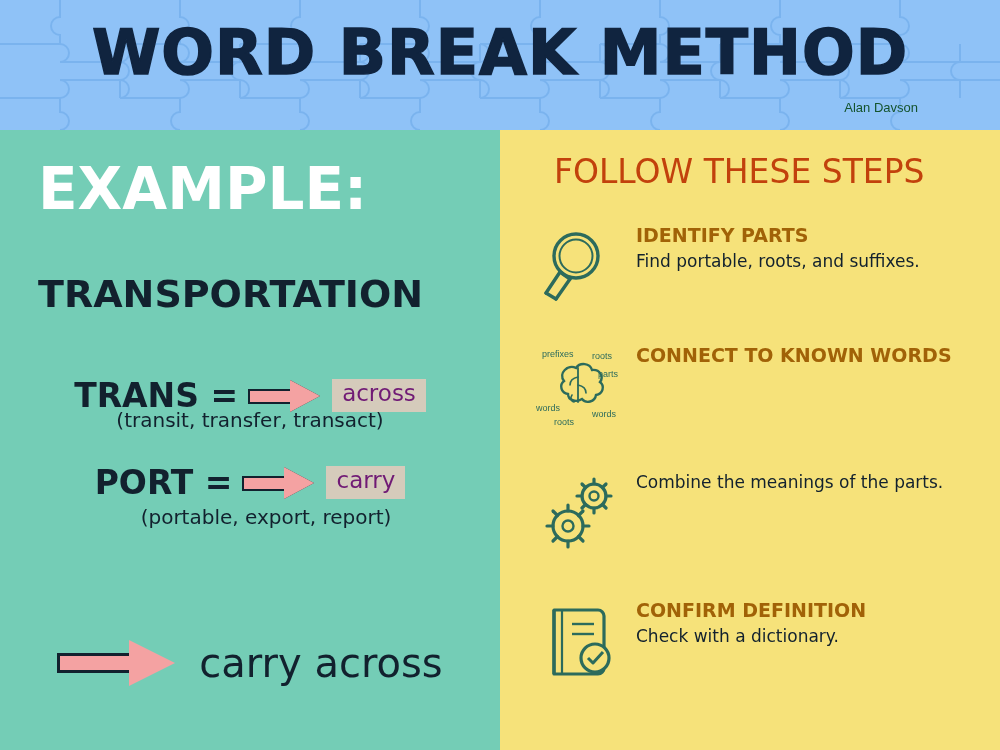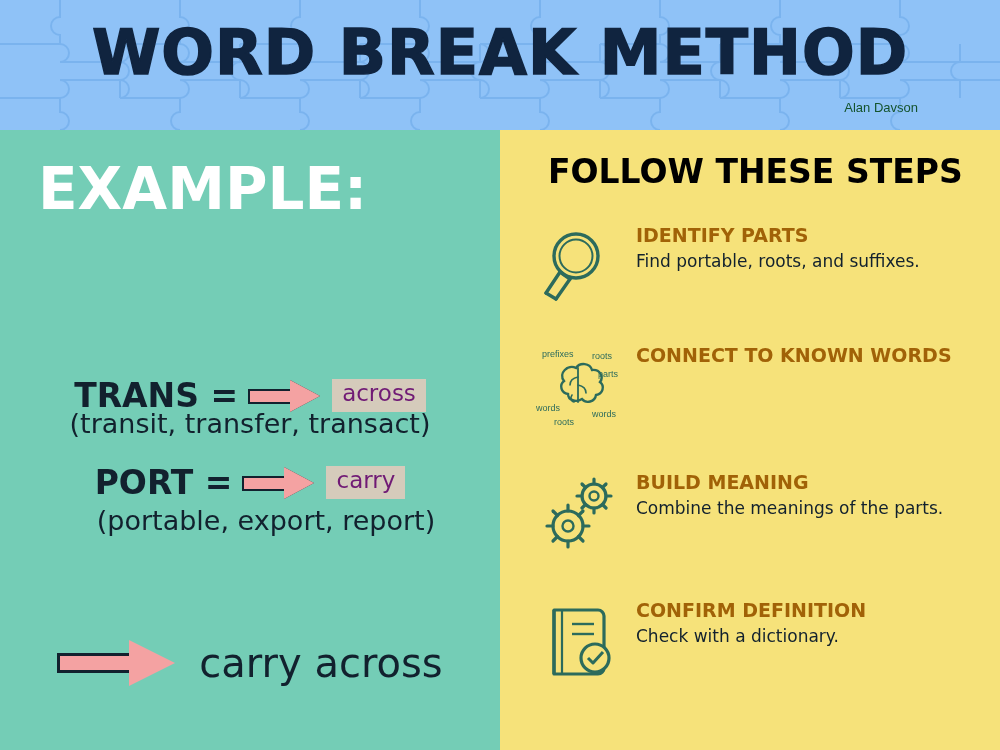--- a/index.html
+++ b/index.html
@@ -155,21 +155,21 @@
     font-size: 23px;
     color: #701a75;
     line-height: 1.1;
   }
   .examples-line {
     position: absolute;
     left: 0;
     width: 500px;
     text-align: center;
     font-family: "DejaVu Sans", sans-serif;
-    font-size: 27px;
+    font-size: 20px;
     color: #12212e;
   }
   .examples-line.ex1 { top: 278px; }
   .examples-line.ex2 { top: 375px; padding-left: 16px; }
 
   .result-row {
     position: absolute;
     left: 0;
     top: 510px;
     width: 500px;
@@ -223,26 +223,26 @@
   .right-panel {
     position: absolute;
     left: 500px;
     top: 130px;
     width: 500px;
     height: 620px;
     background: #f6e27a;
   }
   .steps-heading {
     position: absolute;
-    left: 48px;
+    left: 54px;
     top: 22px;
     font-family: "DejaVu Sans", sans-serif;
-    font-weight: bold;
+    font-weight: normal;
     font-size: 33px;
-    color: #000000;
+    color: #c2410c;
     letter-spacing: 0px;
   }
   .step {
     position: absolute;
     left: 34px;
     width: 450px;
     display: flex;
     align-items: flex-start;
   }
   .step-icon {
@@ -318,20 +318,21 @@
         <path d="M900 98 V112 a9 9 0 0 0 0 18 V130"></path>
       </g>
     </svg>
     <div class="header-title">WORD BREAK METHOD</div>
     <div class="byline">Alan Davson</div>
   </div>
 
   <div class="left-panel">
 
     <div class="example-heading">EXAMPLE:</div>
+    <div class="word-main">TRANSPORTATION</div>
 
     <div class="part-row row1">
       <span class="part-label">TRANS =</span>
       <span class="arrow">
         <span class="shaft"></span>
         <span class="head-outline"></span>
         <span class="head"></span>
       </span>
       <span class="highlight-word">across</span>
     </div>
@@ -428,21 +429,20 @@
               <line x1="45" y1="52" x2="51" y2="52"></line>
               <line x1="15" y1="37" x2="19.5" y2="41.5"></line>
               <line x1="40.5" y1="62.5" x2="45" y2="67"></line>
               <line x1="45" y1="37" x2="40.5" y2="41.5"></line>
               <line x1="19.5" y1="62.5" x2="15" y2="67"></line>
             </g>
           </g>
         </svg>
       </div>
       <div class="step-text">
-        <div class="step-title">BUILD MEANING</div>
         <div class="step-desc">Combine the meanings of the parts.</div>
       </div>
     </div>
 
     <div class="step step-4">
       <div class="step-icon">
         <svg width="84" height="80" viewBox="0 0 84 80">
           <g fill="none" stroke="#2c6b5c" stroke-width="3.2" stroke-linejoin="round">
             <path d="M14 8 h44 a6 6 0 0 1 6 6 v52 a6 6 0 0 1 -6 6 h-44 z"></path>
             <path d="M14 8 v64"></path>

